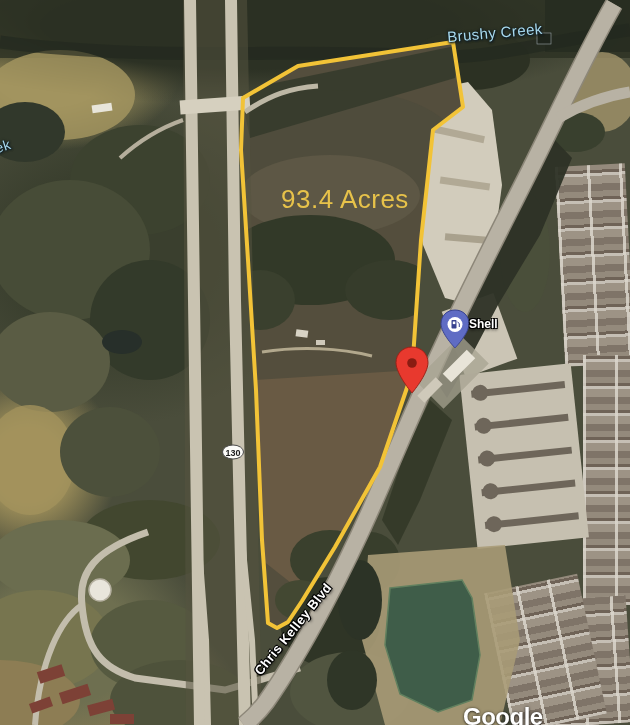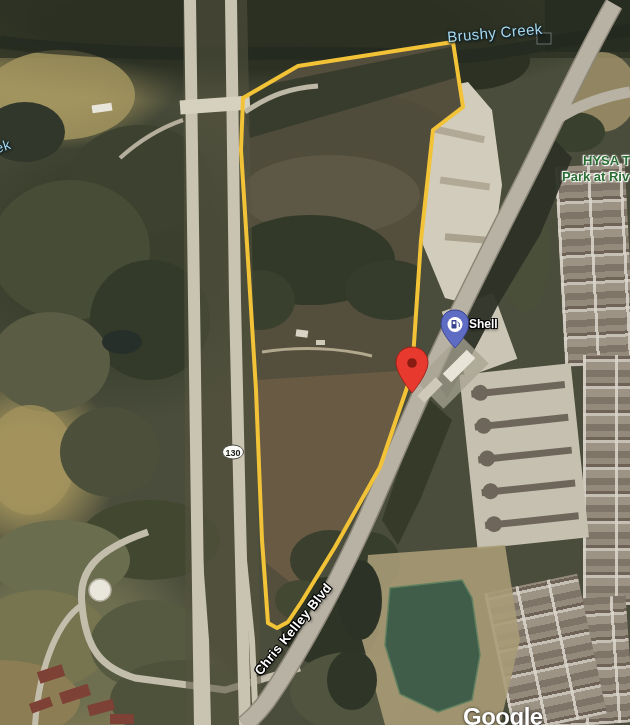--- a/index.html
+++ b/index.html
@@ -199,25 +199,22 @@
     <g>
       <path d="M412 347 c-9.4 0 -16 7 -16 15.6 c0 11.6 16 30.4 16 30.4 c0 0 16 -18.8 16 -30.4 c0 -8.6 -6.6 -15.6 -16 -15.6 z" fill="#e8392e" stroke="#9d2117" stroke-width="1"></path>
       <circle cx="412" cy="363" r="4.8" fill="#891c12"></circle>
     </g>
   </svg>
 
   <div class="lbl lbl-creek" style="left:447px;top:24px;transform:rotate(-5deg)">Brushy Creek</div>
 
   <div class="lbl lbl-creek" style="left:-5px;top:138px;transform:rotate(-18deg);font-size:14px">ek</div>
 
-  <div class="lbl lbl-park" style="left:562px;top:153px">
-    <span class="l1">HYSA T</span>
-    <span class="l2">Park at Riv</span>
-  </div>
-
+
+  <div class="lbl lbl-acres" style="left:281px;top:184px">93.4 Acres</div>
 
   <div class="lbl lbl-outline-white lbl-shell" style="left:469px;top:317px">Shell</div>
 
   <div class="lbl lbl-outline-white lbl-road" style="left:293px;top:629px">Chris Kelley Blvd</div>
 
   <div class="lbl lbl-google" style="left:463px;top:703px">Google</div>
 
 </div>
 
 </body></html>

